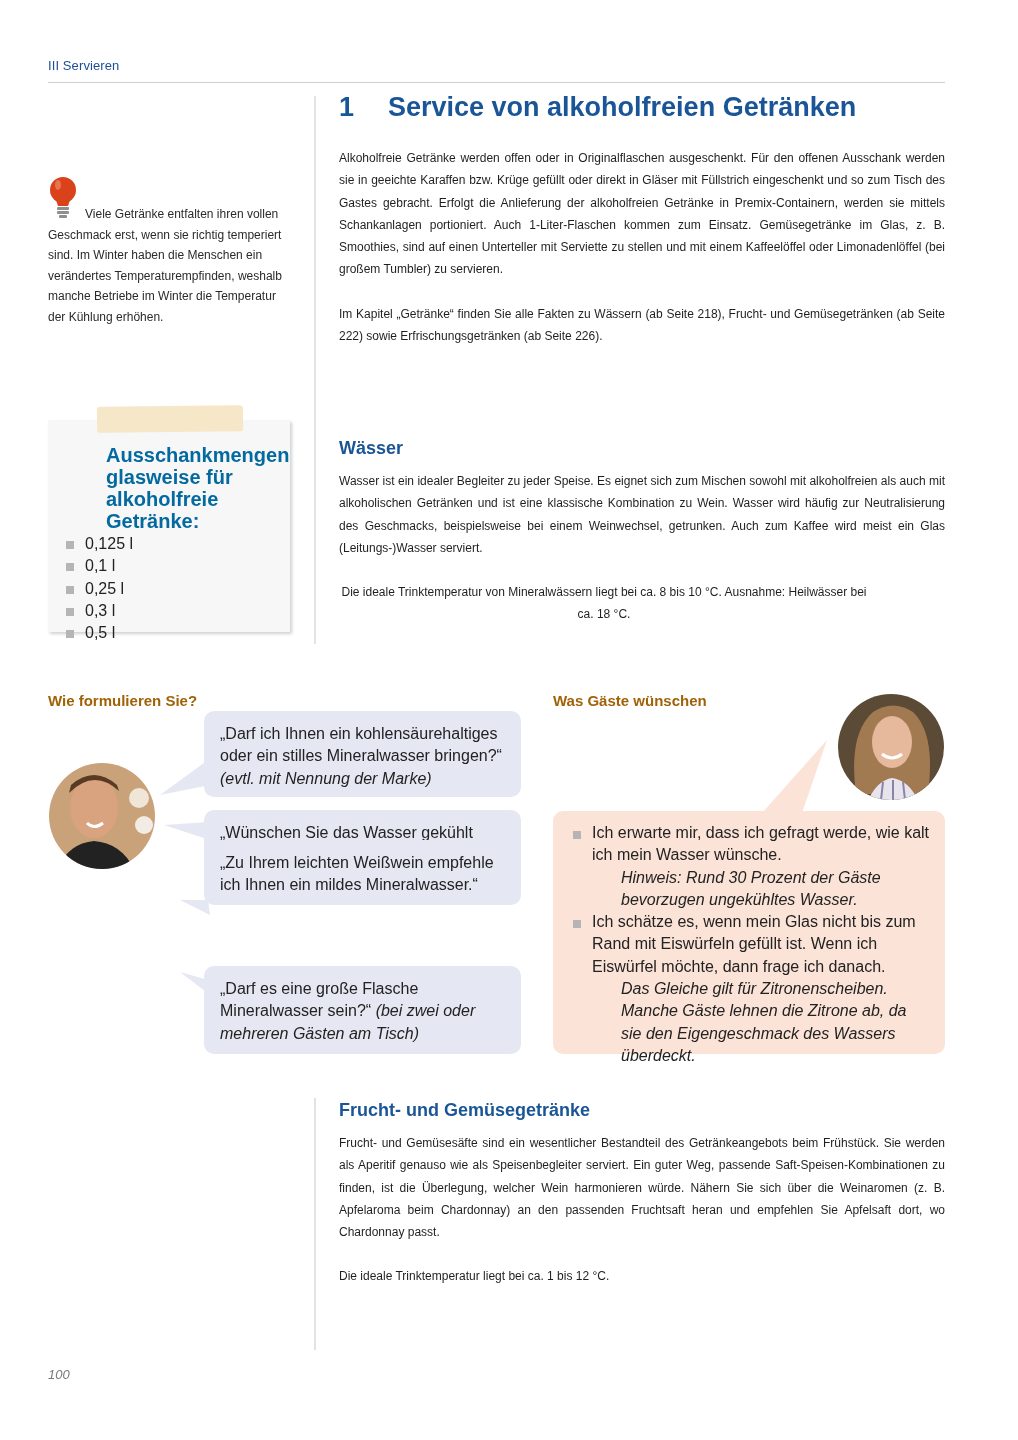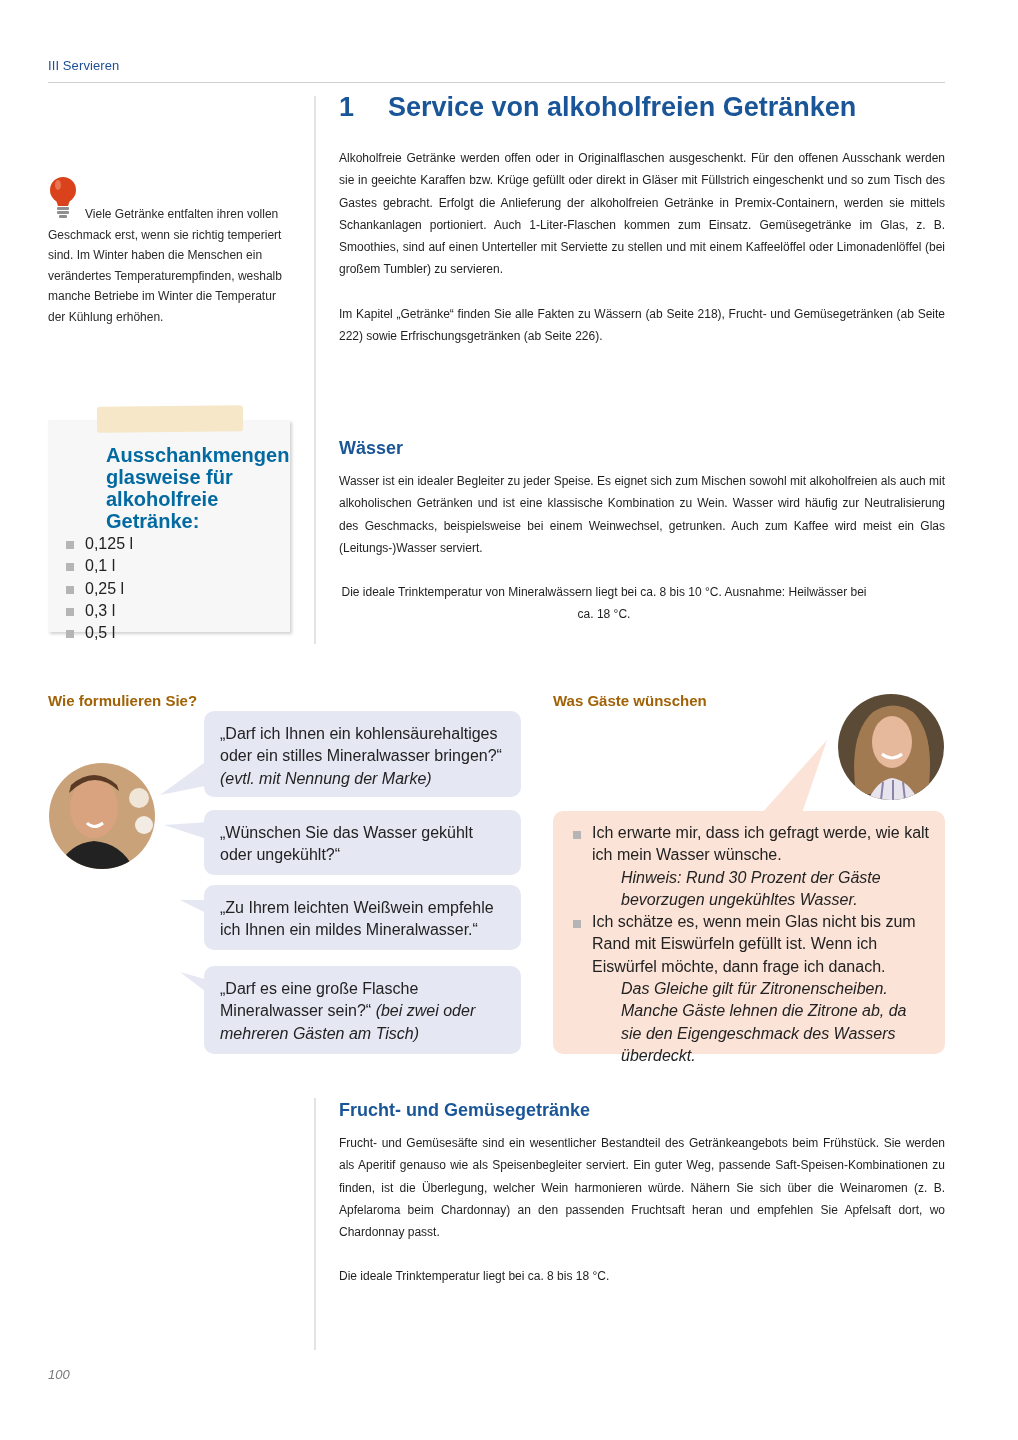--- a/index.html
+++ b/index.html
@@ -120,21 +120,21 @@
   </svg>
 </div>
 
 <div class="bubble" style="top:711px; height:86px;">
   <span>„Darf ich Ihnen ein kohlensäurehaltiges oder ein stilles Mineralwasser bringen?“</span>
   <i>(evtl. mit Nennung der Marke)</i>
 </div>
 <div class="bubble" style="top:810px; height:65px;">
   <span>„Wünschen Sie das Wasser gekühlt oder ungekühlt?“</span>
 </div>
-<div class="bubble" style="top:885px; height:65px;">
+<div class="bubble" style="top:840px; height:65px;">
   <span>„Zu Ihrem leichten Weißwein empfehle ich Ihnen ein mildes Mineralwasser.“</span>
 </div>
 <div class="bubble" style="top:966px; height:88px;">
   <span>„Darf es eine große Flasche Mineralwasser sein?“</span>
   <i>(bei zwei oder mehreren Gästen am Tisch)</i>
 </div>
 
 <h3 class="dlg-head" style="left:553px;">Was Gäste wünschen</h3>
 
 <div class="avatar" style="left:838px; top:694px; width:106px; height:106px;">
@@ -163,16 +163,16 @@
     <li>
       <span>Ich schätze es, wenn mein Glas nicht bis zum Rand mit Eiswürfeln gefüllt ist. Wenn ich Eiswürfel möchte, dann frage ich danach.</span>
       <i>Das Gleiche gilt für Zitronenscheiben. Manche Gäste lehnen die Zitrone ab, da sie den Eigengeschmack des Wassers überdeckt.</i>
     </li>
   </ul>
 </div>
 
 <h2 class="section-head" style="top:1100px;">Frucht- und Gemüsegetränke</h2>
 <div class="body-text" style="top:1132px;">
   <p>Frucht- und Gemüsesäfte sind ein wesentlicher Bestandteil des Getränkeangebots beim Frühstück. Sie werden als Aperitif genauso wie als Speisenbegleiter serviert. Ein guter Weg, passende Saft-Speisen-Kombinationen zu finden, ist die Überlegung, welcher Wein harmonieren würde. Nähern Sie sich über die Weinaromen (z. B. Apfelaroma beim Chardonnay) an den passenden Fruchtsaft heran und empfehlen Sie Apfelsaft dort, wo Chardonnay passt.</p>
-  <p>Die ideale Trinktemperatur liegt bei ca. 8 bis 18 °C.</p>
+  <p>Die ideale Trinktemperatur liegt bei ca. 1 bis 12 °C.</p>
 </div>
 
 <div class="page-number">100</div>
 
 </body></html>

